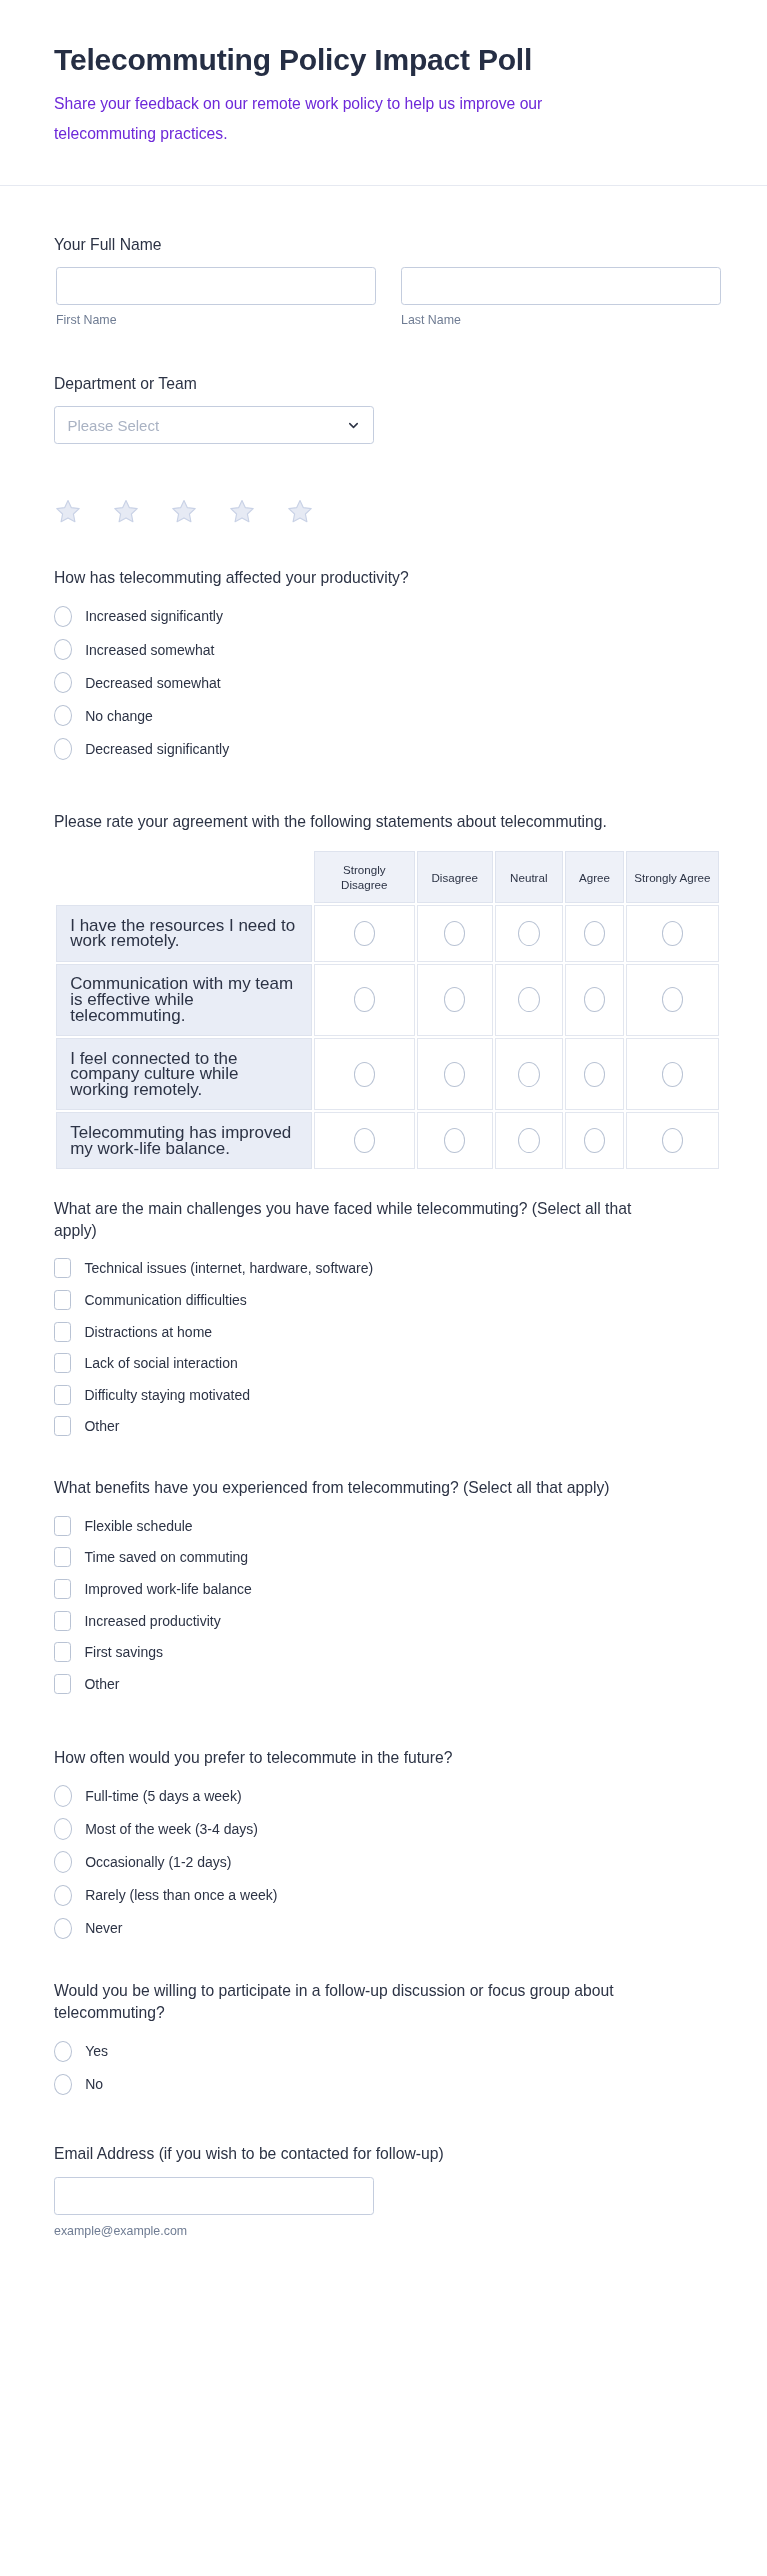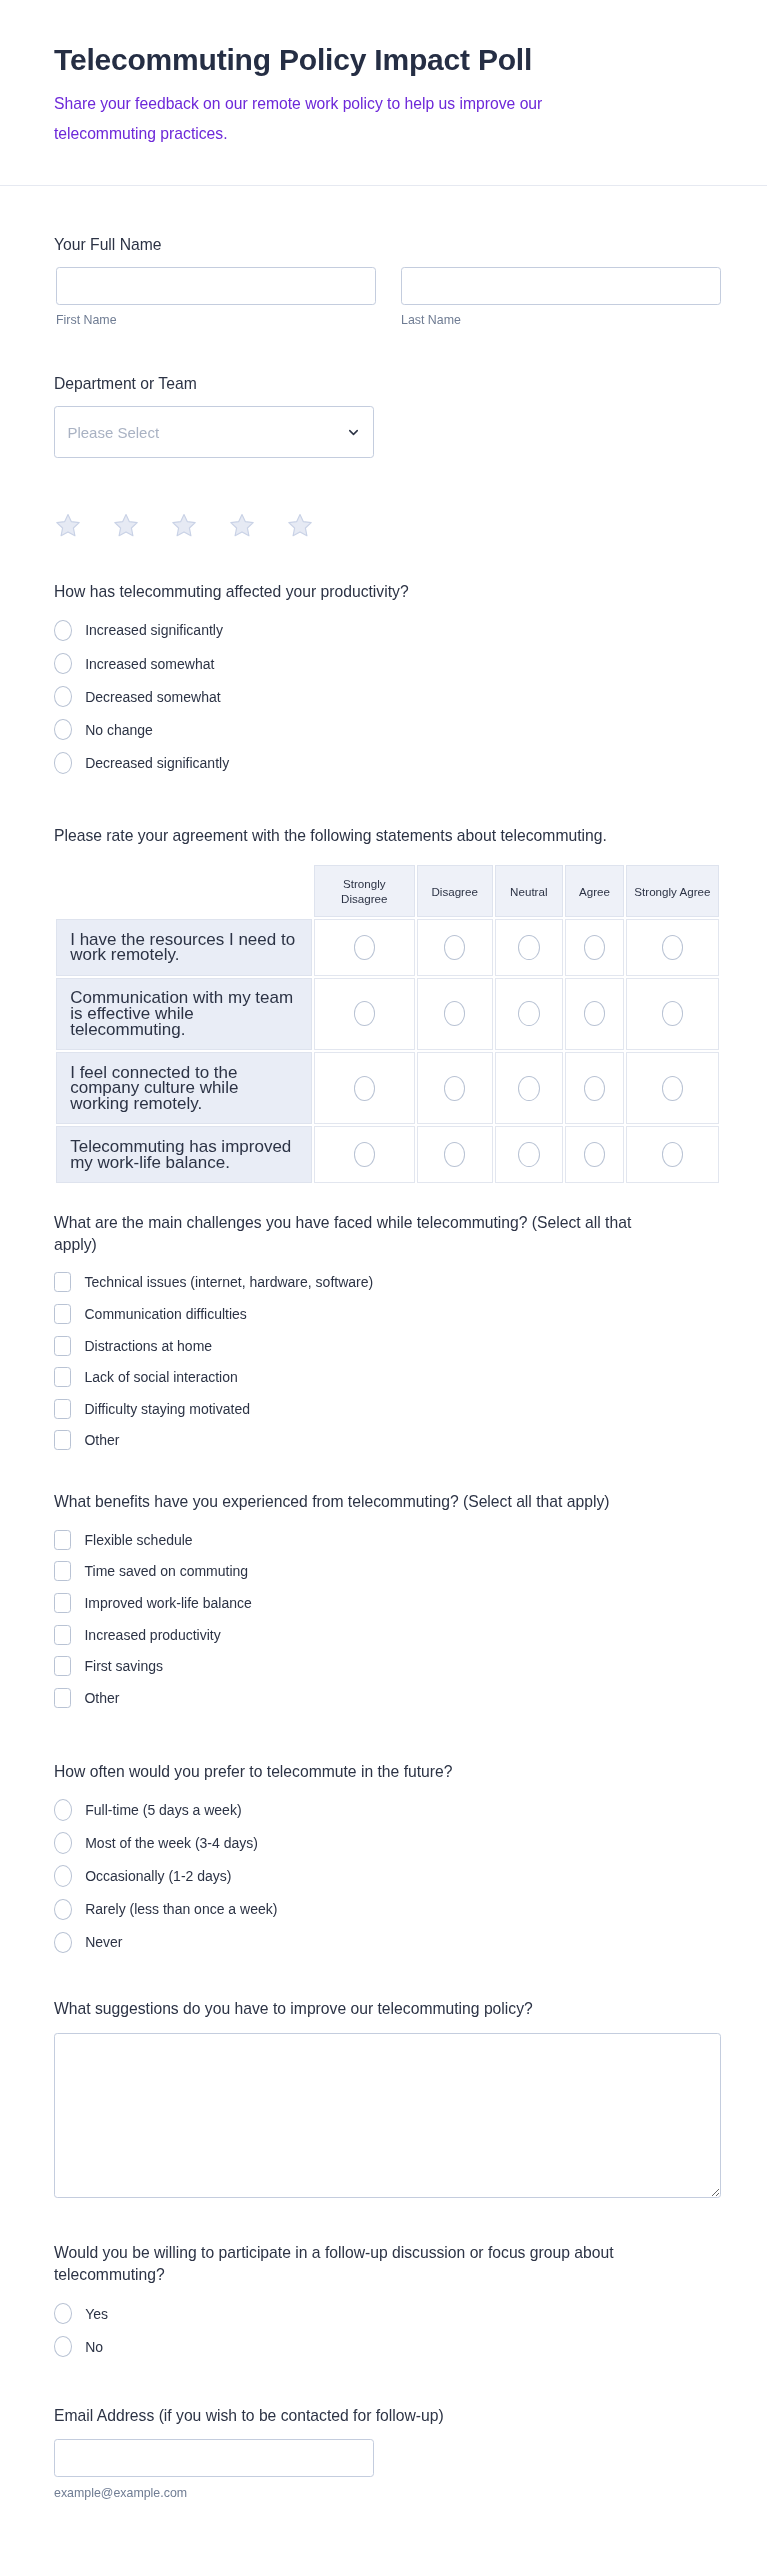--- a/index.html
+++ b/index.html
@@ -23,21 +23,21 @@
   .q-label { font-size: 15.7px; font-weight: 500; color: #2c3345; line-height: 22px; }
 
   .inputs-row { display: flex; gap: 25px; margin-top: 11.6px; justify-content: flex-end; }
   .text-input {
     width: 320px; height: 38px; border: 0.8px solid #c4cdde; border-radius: 3.3px;
     background: #fff; font-family: inherit; font-size: 14px; color: #2c3345; padding: 0 11.6px; outline: none;
   }
   .sublabel { font-size: 12.4px; color: #6f7c93; margin-top: 7.4px; }
 
   .select-box {
-    width: 320px; height: 52px; border: 0.8px solid #c4cdde; border-radius: 3.3px;
+    width: 320px; height: 38px; border: 0.8px solid #c4cdde; border-radius: 3.3px;
     margin-top: 11.6px; display: flex; align-items: center; justify-content: space-between;
     padding: 0 12.4px; cursor: pointer; background: #fff;
   }
   .placeholder { font-size: 15px; color: #a9b2c3; }
 
   .stars { display: flex; gap: 30px; margin-top: 13.2px; }
   .star { width: 28px; height: 28px; display: inline-block; cursor: pointer; }
 
   .opt-row { display: flex; align-items: center; gap: 13.2px; margin-top: 11.6px; cursor: pointer; text-align: right; }
   .opt-row.first { margin-top: 16.5px; }
@@ -330,24 +330,20 @@
       <div class="opt-row">
         <span class="radio"></span>
         <span class="option-label">Rarely (less than once a week)</span>
       </div>
       <div class="opt-row">
         <span class="radio"></span>
         <span class="option-label">Never</span>
       </div>
     </div>
 
-    <div class="q-block" style="margin-top:45px;">
-      <div class="q-label">What suggestions do you have to improve our telecommuting policy?</div>
-      <textarea class="suggestions-input" style=""></textarea>
-    </div>
 
     <div class="q-block" style="margin-top:41px;">
       <div class="q-label" style="max-width:611px;">Would you be willing to participate in a follow-up discussion or focus group about telecommuting?</div>
       <div class="opt-row first">
         <span class="radio"></span>
         <span class="option-label">Yes</span>
       </div>
       <div class="opt-row">
         <span class="radio"></span>
         <span class="option-label">No</span>

